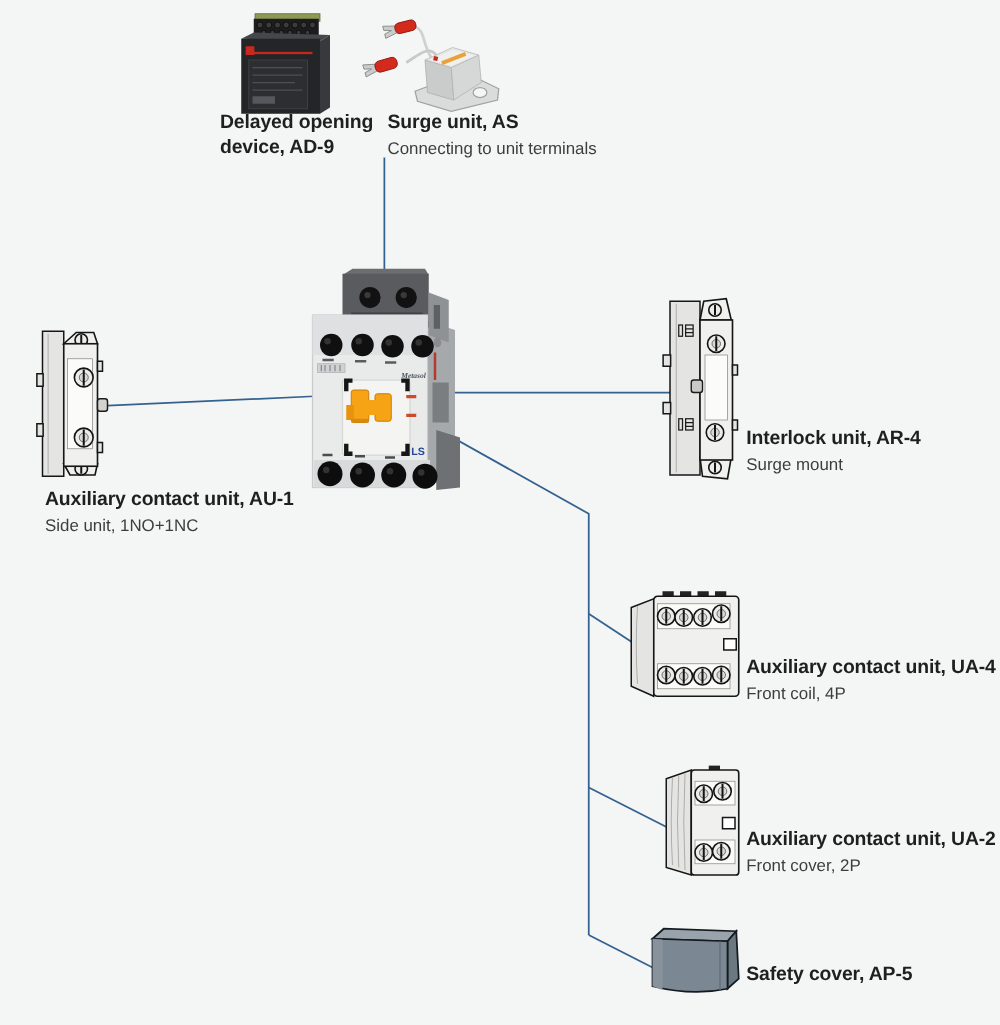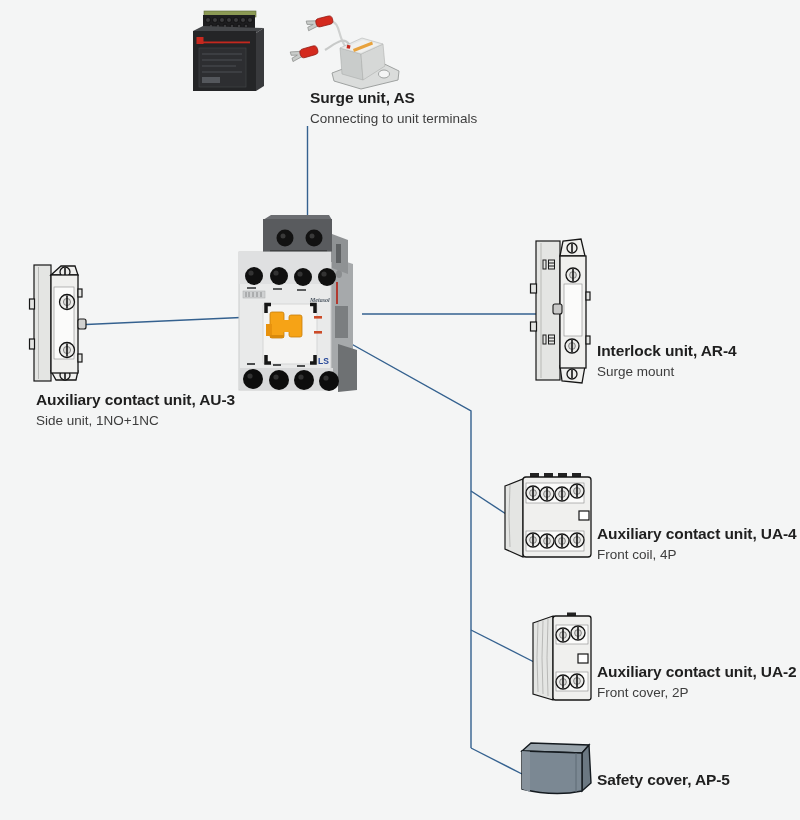--- a/index.html
+++ b/index.html
@@ -85,21 +85,21 @@
         <polygon points="33,9 22,6.5 22,10 28,11.5 22,13 22,16.5 33,14" fill="#c9ccca" stroke="#8a8d8b" stroke-width="0.7"></polygon>
         <rect x="31" y="7" width="17" height="8.5" rx="3.5" fill="#d42a1e" stroke="#8f1710" stroke-width="0.7"></rect>
       </g>
       <g transform="rotate(-16 25 42)">
         <polygon points="17,39 6,36.5 6,40 12,41.5 6,43 6,46.5 17,44" fill="#c9ccca" stroke="#8a8d8b" stroke-width="0.7"></polygon>
         <rect x="15" y="37" width="18" height="9" rx="3.8" fill="#d42a1e" stroke="#8f1710" stroke-width="0.7"></rect>
       </g>
     </svg>
   </figure>
 
-  <figure class="product" style="left:235px;top:212px;width:125px;height:180px;">
+  <figure class="product" style="left:246px;top:212px;width:125px;height:180px;">
     <svg width="125" height="180" viewBox="0 0 125 180">
 
       <polygon points="96,45 118,52 118,170 96,176" fill="#a6a9ab"></polygon>
       <rect x="100" y="94" width="13" height="32" fill="#7b7e80"></rect>
       <ellipse cx="104" cy="62" rx="3" ry="4" fill="#8a8d8f"></ellipse>
       <rect x="101" y="70" width="2" height="22" fill="#b23a30"></rect>
       <polygon points="103,132 122,138 122,178 103,180" fill="#6e7173"></polygon>
 
       <polygon points="28,8 36,3 94,3 97,8" fill="#6b6d71"></polygon>
       <rect x="28" y="7" width="69" height="43" fill="#595b5e"></rect>
@@ -321,28 +321,32 @@
   <figure class="product" style="left:516px;top:739px;width:78px;height:60px;">
     <svg width="78" height="60" viewBox="0 0 78 60">
       <polygon points="6,12 15,4 73,6 66,14" fill="#98a3ab" stroke="#141a1f" stroke-width="1.4"></polygon>
       <polygon points="66,14 73,6 75,44 66,52" fill="#6b7882" stroke="#141a1f" stroke-width="1.4"></polygon>
       <path d="M6 12 L66 14 L66 52 Q38 58 6 50 Z" fill="#7b8893" stroke="#141a1f" stroke-width="1.4"></path>
       <polygon points="6,12 14,12.5 14,53 6,50" fill="#87929c"></polygon>
       <line x1="60" y1="14" x2="60" y2="53" stroke="#5f6b75" stroke-width="1"></line>
     </svg>
   </figure>
 
+  <div class="label" style="left:176px;top:88px;">
+    <div class="title">Delayed opening</div>
+    <div class="title">device, AD-9</div>
+  </div>
 
   <div class="label" style="left:310px;top:88px;">
     <div class="title">Surge unit, AS</div>
     <div class="sub">Connecting to unit terminals</div>
   </div>
 
   <div class="label" style="left:36px;top:390px;">
-    <div class="title">Auxiliary contact unit, AU-3</div>
+    <div class="title">Auxiliary contact unit, AU-1</div>
     <div class="sub">Side unit, 1NO+1NC</div>
   </div>
 
   <div class="label" style="left:597px;top:341px;">
     <div class="title">Interlock unit, AR-4</div>
     <div class="sub">Surge mount</div>
   </div>
 
   <div class="label" style="left:597px;top:524px;">
     <div class="title">Auxiliary contact unit, UA-4</div>

